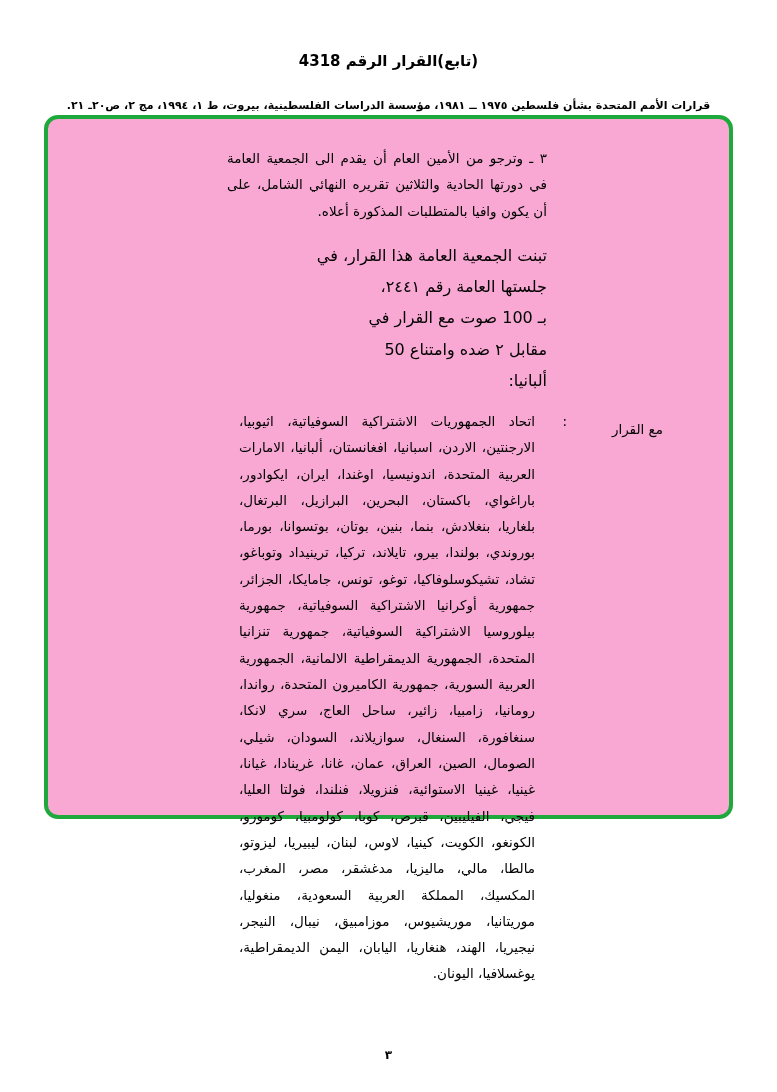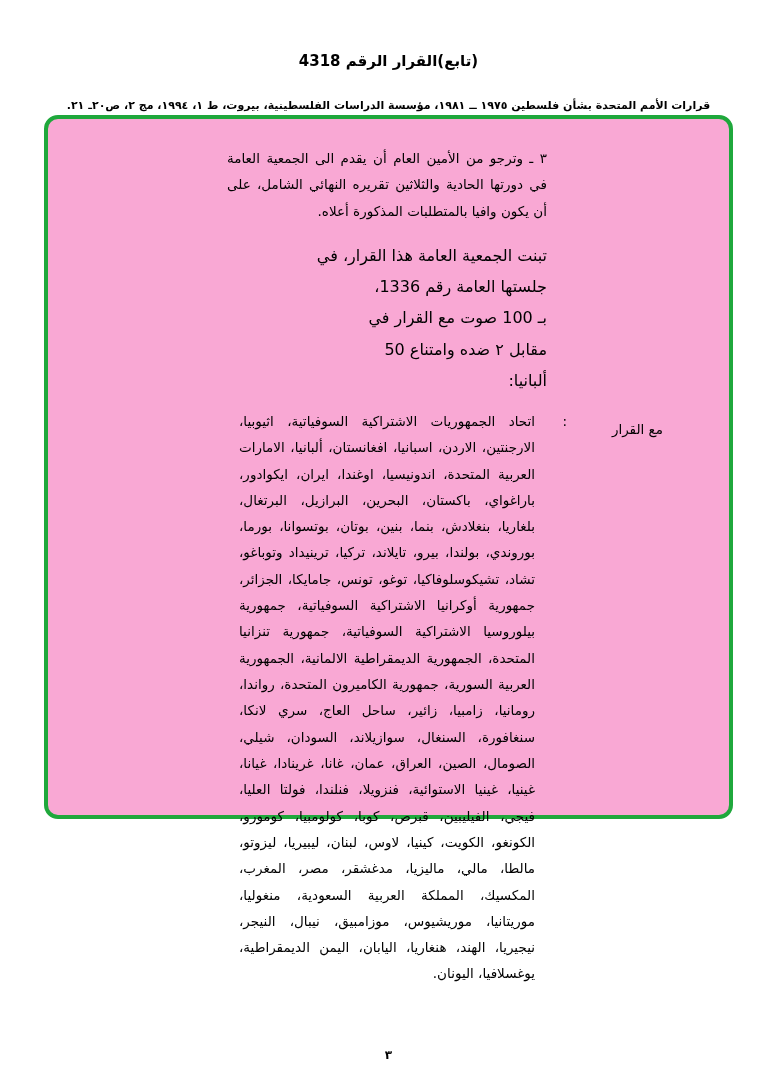--- a/index.html
+++ b/index.html
@@ -125,21 +125,21 @@
     <div class="doc-subtitle">قرارات الأمم المتحدة بشأن فلسطين ١٩٧٥ ــ ١٩٨١، مؤسسة الدراسات الفلسطينية، بيروت، ط ١، ١٩٩٤، مج ٢، ص٢٠ـ ٢١.</div>
   </div>
 
   <div class="frame" style="border-color: rgb(31, 168, 60);">
     <div class="content">
 
       <p class="para para-first">٣ ـ وترجو من الأمين العام أن يقدم الى الجمعية العامة في دورتها الحادية والثلاثين تقريره النهائي الشامل، على أن يكون وافيا بالمتطلبات المذكورة أعلاه.</p>
 
       <div class="vote-block">
         <div>تبنت الجمعية العامة هذا القرار، في</div>
-        <div>جلستها العامة رقم 1336،</div>
+        <div>جلستها العامة رقم ٢٤٤١،</div>
         <div>بـ 100 صوت مع القرار في</div>
         <div>مقابل ٢ ضده وامتناع 50</div>
         <div>ألبانيا:</div>
       </div>
 
       <div class="countries-row">
         <span class="countries-label">مع القرار</span>
         <span class="colon">:</span>
         <p class="countries-text">اتحاد الجمهوريات الاشتراكية السوفياتية، اثيوبيا، الارجنتين، الاردن، اسبانيا، افغانستان، ألبانيا، الامارات العربية المتحدة، اندونيسيا، اوغندا، ايران، ايكوادور، باراغواي، باكستان، البحرين، البرازيل، البرتغال، بلغاريا، بنغلادش، بنما، بنين، بوتان، بوتسوانا، بورما، بوروندي، بولندا، بيرو، تايلاند، تركيا، ترينيداد وتوباغو، تشاد، تشيكوسلوفاكيا، توغو، تونس، جامايكا، الجزائر، جمهورية أوكرانيا الاشتراكية السوفياتية، جمهورية بيلوروسيا الاشتراكية السوفياتية، جمهورية تنزانيا المتحدة، الجمهورية الديمقراطية الالمانية، الجمهورية العربية السورية، جمهورية الكاميرون المتحدة، رواندا، رومانيا، زامبيا، زائير، ساحل العاج، سري لانكا، سنغافورة، السنغال، سوازيلاند، السودان، شيلي، الصومال، الصين، العراق، عمان، غانا، غرينادا، غيانا، غينيا، غينيا الاستوائية، فنزويلا، فنلندا، فولتا العليا، فيجي، الفيليبين، قبرص، كوبا، كولومبيا، كومورو، الكونغو، الكويت، كينيا، لاوس، لبنان، ليبيريا، ليزوتو، مالطا، مالي، ماليزيا، مدغشقر، مصر، المغرب، المكسيك، المملكة العربية السعودية، منغوليا، موريتانيا، موريشيوس، موزامبيق، نيبال، النيجر، نيجيريا، الهند، هنغاريا، اليابان، اليمن الديمقراطية، يوغسلافيا، اليونان.</p>
       </div>

